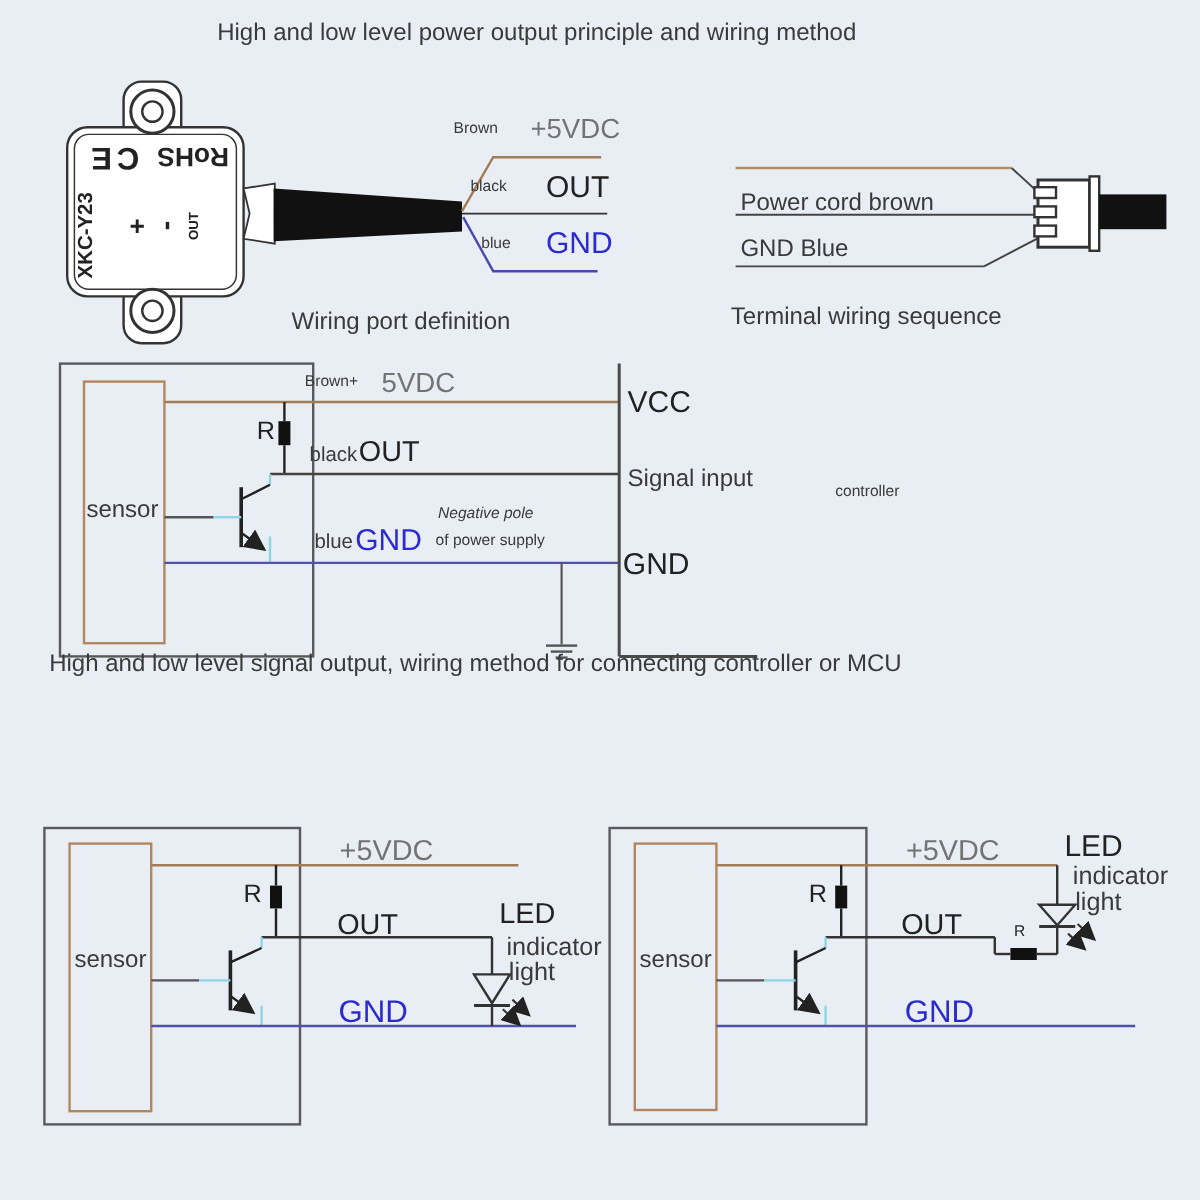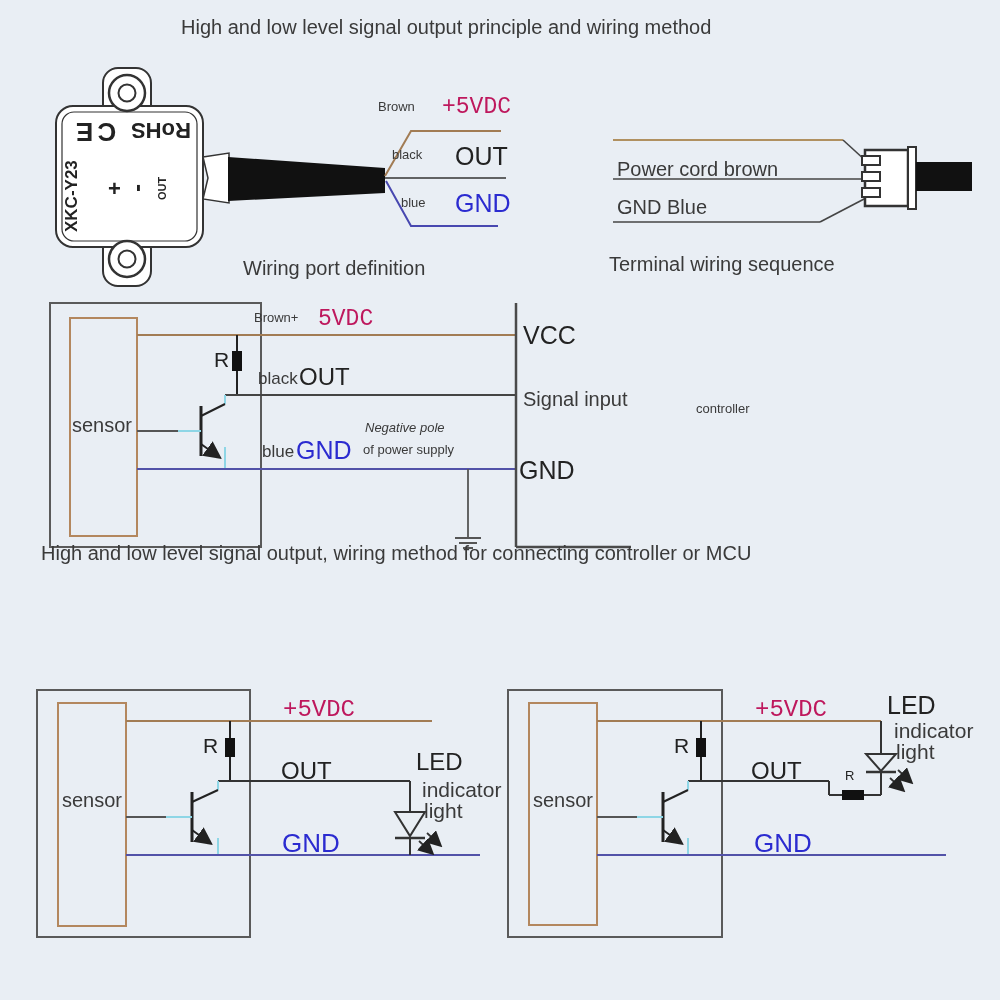--- a/index.html
+++ b/index.html
@@ -2,21 +2,21 @@
 <html><head>
 <meta charset="utf-8">
 <style>
   html,body{margin:0;padding:0;}
   body{width:1000px;height:1000px;background:#e9eef4;font-family:"Liberation Sans",sans-serif;}
   .page{position:relative;width:1000px;height:1000px;background:#e9eef4;overflow:hidden;}
   svg.layer{position:absolute;left:0;top:0;width:1000px;height:1000px;}
   .lbl{position:absolute;white-space:nowrap;color:#3a3a3a;line-height:1;}
   .s17{font-size:17px;} .s19{font-size:13px;} .s20{font-size:20px;} .s21{font-size:21px;}
   .s23{font-size:23px;} .s24{font-size:24px;} .s25{font-size:25px;} .s26{font-size:26px;}
-  .brown{color:#be185d;font-family:Liberation Mono, monospace;} .blue{color:#2b2bd0;} .dark{color:#222;}
+  .brown{color:#737373;} .blue{color:#2b2bd0;} .dark{color:#222;}
   .bold{font-weight:bold;}
   .rot180{transform:rotate(180deg);}
   .rot90{transform:rotate(90deg);}
   .vert{transform:rotate(-90deg);transform-origin:0 0;}
 </style>
 </head>
 <body>
 
 <div class="page">
 
@@ -130,21 +130,21 @@
       <line x1="881" y1="772" x2="881" y2="795" stroke="#333" stroke-width="2"></line>
       <line x1="881" y1="795" x2="864" y2="795" stroke="#333" stroke-width="2"></line>
       <rect x="842" y="790" width="22" height="10" fill="#111"></rect>
       <line x1="842" y1="795" x2="829" y2="795" stroke="#333" stroke-width="2"></line>
       <line x1="829" y1="781" x2="829" y2="795" stroke="#333" stroke-width="2"></line>
       <line x1="890" y1="778" x2="903" y2="790" stroke="#333" stroke-width="1.8" marker-end="url(#arr)"></line>
       <line x1="898" y1="770" x2="911" y2="782" stroke="#333" stroke-width="1.8" marker-end="url(#arr)"></line>
     </g>
   </svg>
 
-  <span class="lbl s20" style="left:181px;top:17px;">High and low level signal output principle and wiring method</span>
+  <span class="lbl s20" style="left:181px;top:17px;">High and low level power output principle and wiring method</span>
 
   <span class="lbl bold rot180" style="left:72px;top:119px;font-size:26px;color:#222;letter-spacing:4px;">CE</span>
   <span class="lbl bold rot180" style="left:131px;top:119px;font-size:22px;color:#222;">RoHS</span>
   <span class="lbl bold vert" style="left:63px;top:232px;font-size:17px;color:#222;">XKC-Y23</span>
   <span class="lbl bold" style="left:108px;top:178px;font-size:22px;color:#222;">+</span>
   <span class="lbl bold rot90" style="left:136px;top:176px;font-size:24px;color:#222;">-</span>
   <span class="lbl bold vert" style="left:157px;top:200px;font-size:11px;color:#222;">OUT</span>
 
   <span class="lbl s19" style="left:378px;top:100px;">Brown</span>
   <span class="lbl s23 brown" style="left:442px;top:96px;">+5VDC</span>

